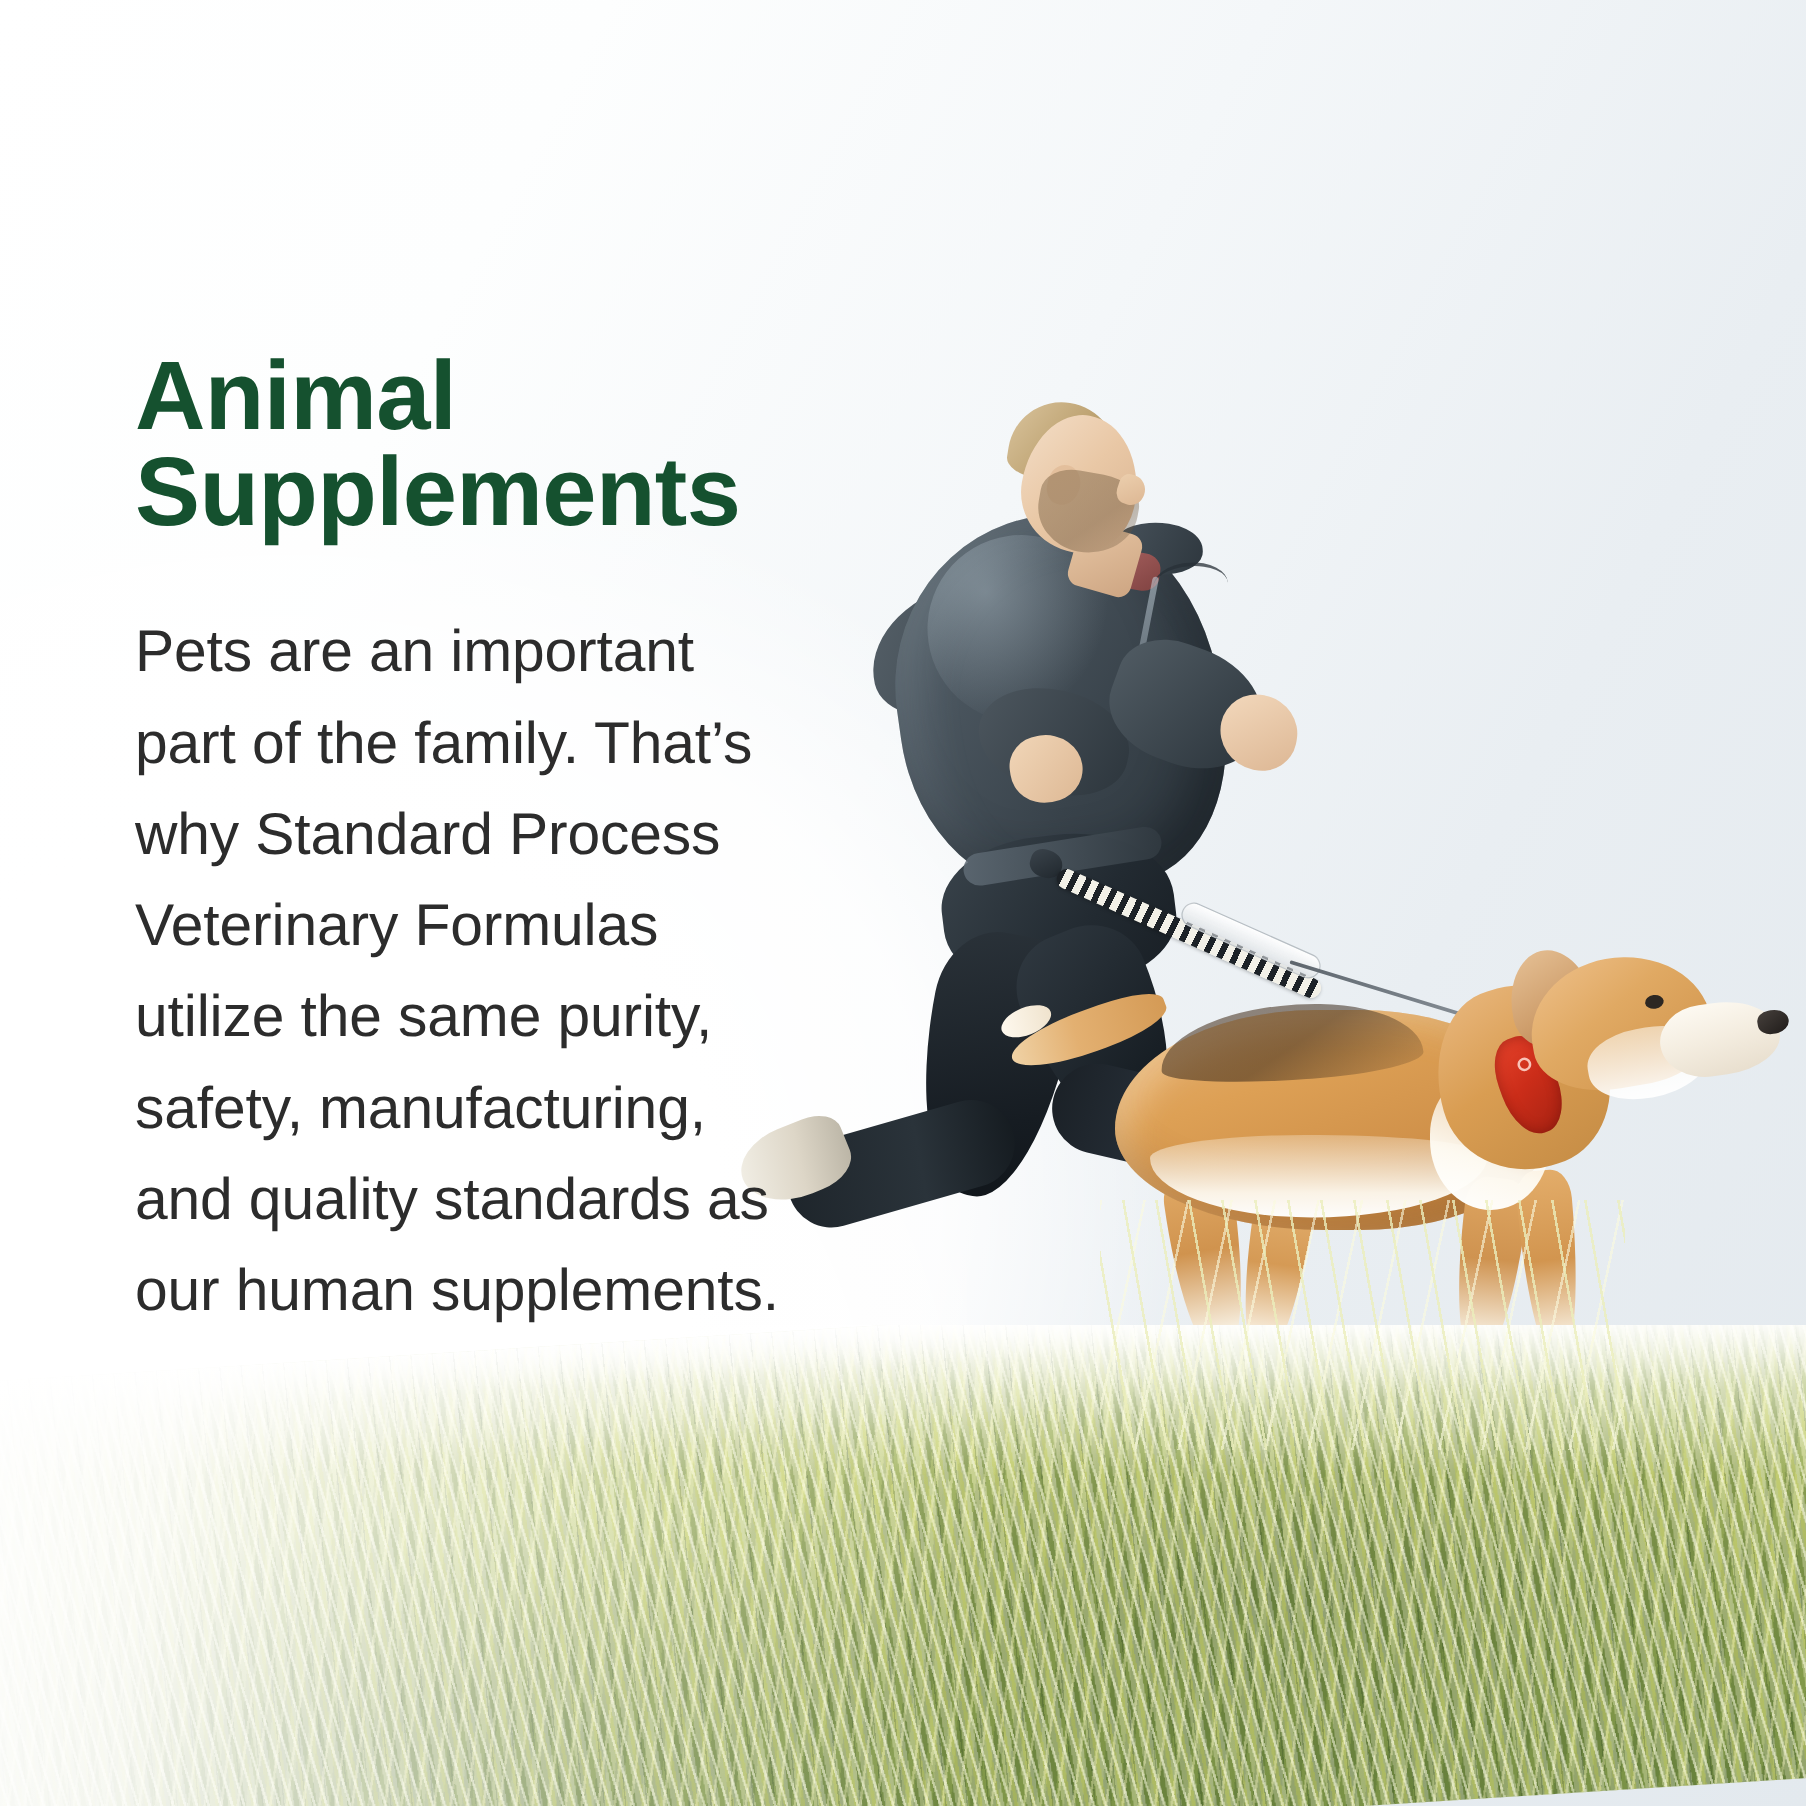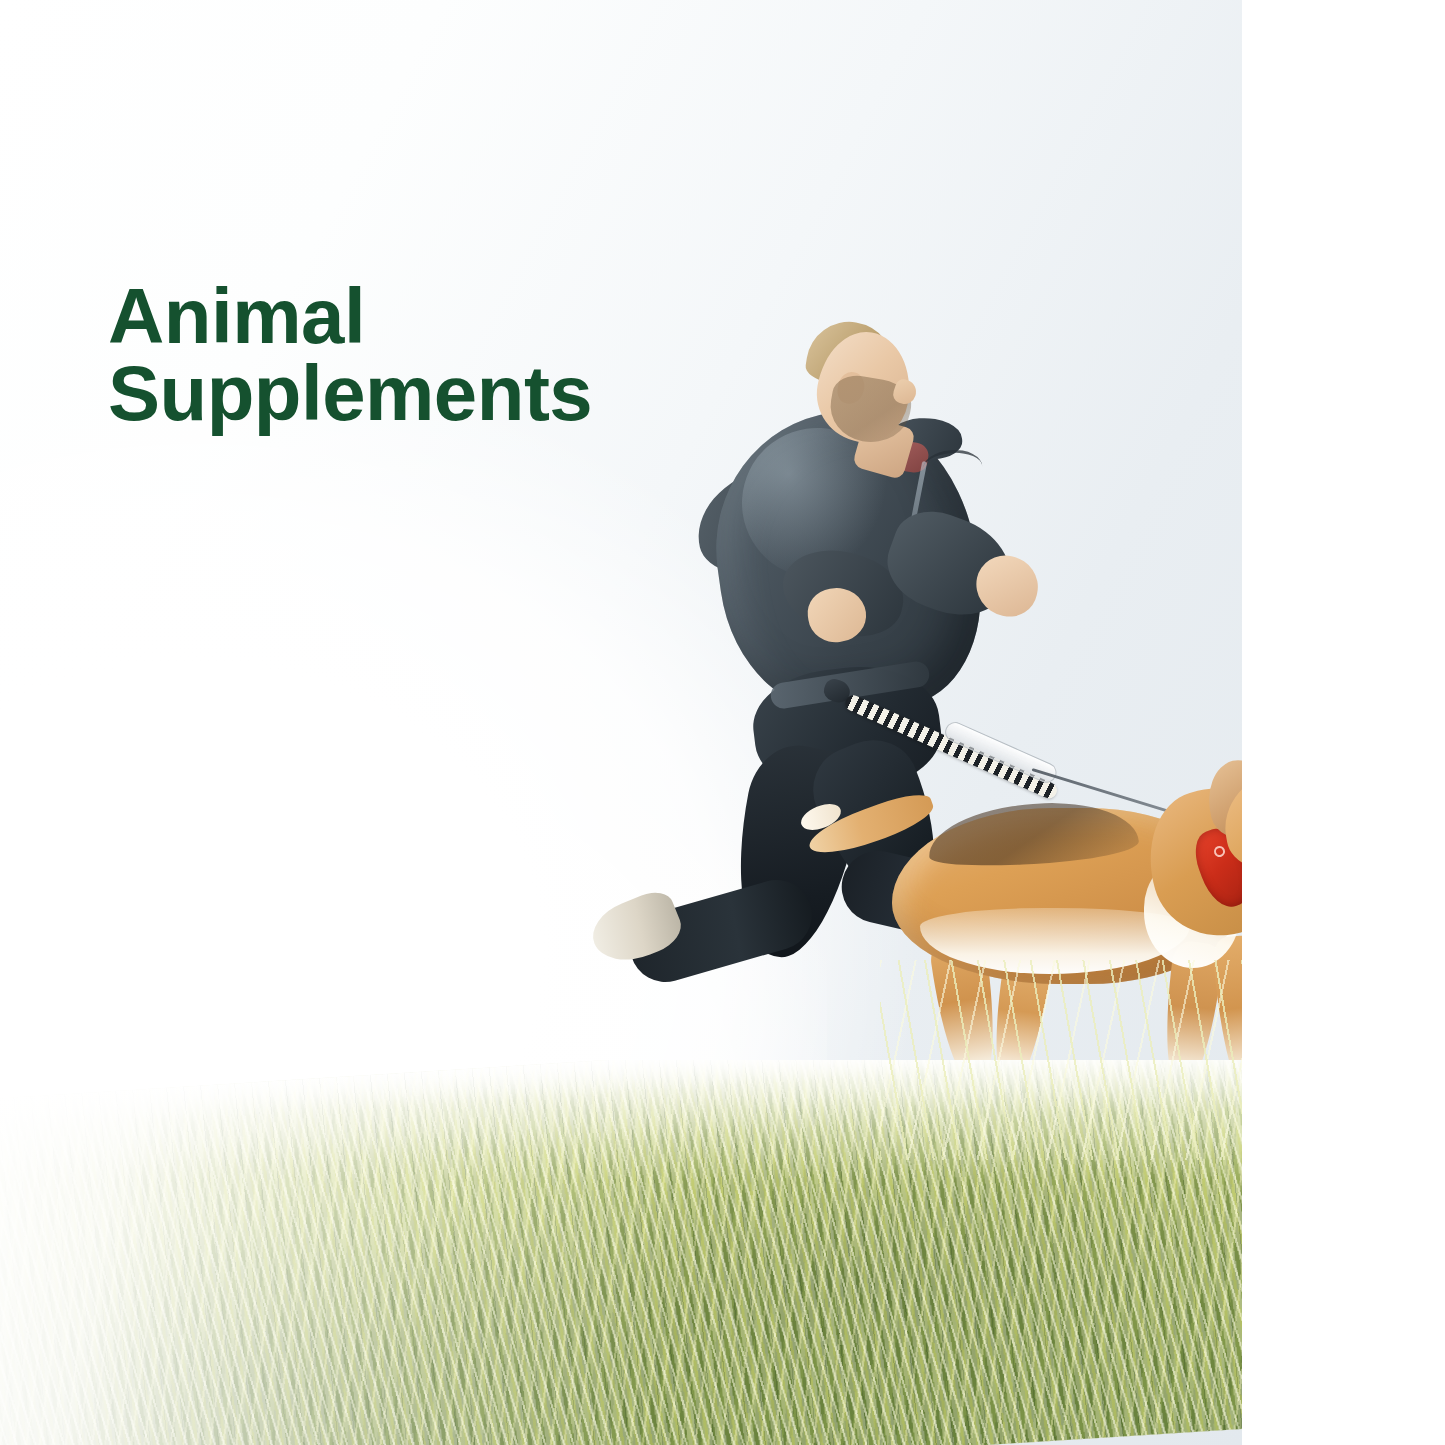--- a/index.html
+++ b/index.html
@@ -5,21 +5,21 @@
   * { margin:0; padding:0; box-sizing:border-box; }
   html,body { background:#fff; }
   body {
     width:1445px; height:1445px;
     font-family:"Liberation Sans", sans-serif;
     overflow:hidden;
   }
 
   #stage {
     position:relative;
-    width:1242px; height:1445px;
+    width:1445px; height:1445px;
     background:#ffffff;
     overflow:hidden;
   }
 
   
   .photo {
     position:absolute; inset:0;
     overflow:hidden;
   }
   .sky {
@@ -484,15 +484,23 @@
       <div class="field-topfade"></div>
       <div class="field-haze"></div>
     </div>
 
     <div class="stems"></div>
   </div>
 
   <div class="text-col">
     <h1 class="headline">Animal
 Supplements</h1>
+    <p class="body-copy">Pets are an important
+part of the family. That’s
+why Standard Process
+Veterinary Formulas
+utilize the same purity,
+safety, manufacturing,
+and quality standards as
+our human supplements.</p>
   </div>
 
 </div>
 
 </body></html>

